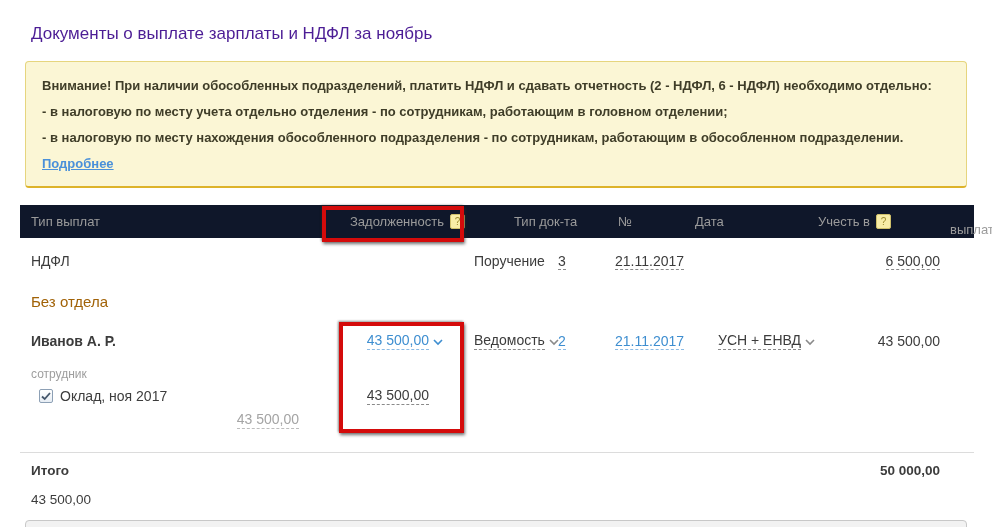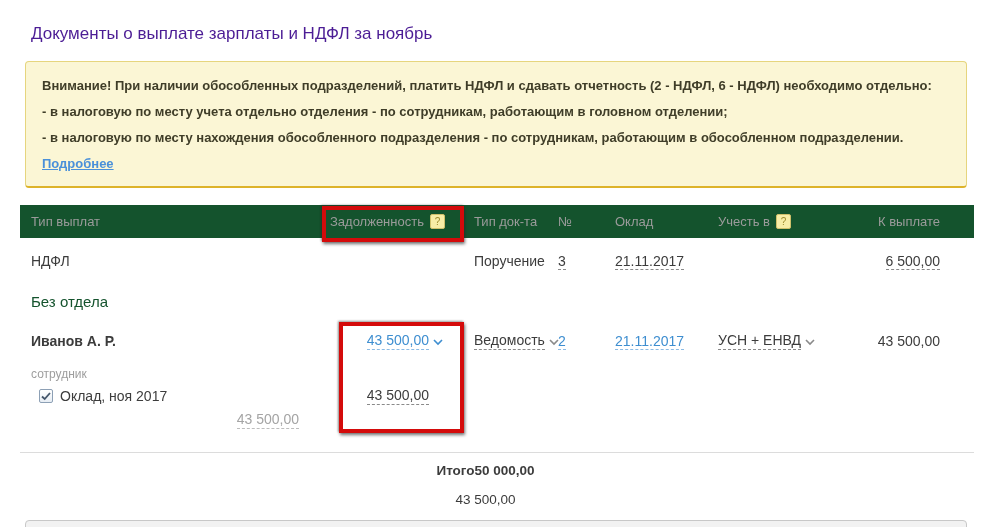--- a/index.html
+++ b/index.html
@@ -13,29 +13,29 @@
   .warning{
     margin:17px 25px 0 25px;width:908px;
     background:#fbf6d5;border:1px solid #e6d57e;border-bottom:2px solid #ddb32a;
     border-radius:4px;padding:11px 16px 9px 16px;line-height:26px;font-size:13px;color:#3f3d28;font-weight:bold;
   }
   .warning p{margin:0;}
   .more-link{color:#4a90d9;text-decoration:underline;cursor:pointer;}
   
   .tbl{margin:17px 0 0 20px;width:954px;}
   .row{display:grid;grid-template-columns:310px 130px 96px 58px 104px 112px 1fr;align-items:center;}
-  .hdr{background:#14532d;height:33px;color:#9b9b9b;font-size:13px;}
+  .hdr{background:#0f172a;height:33px;color:#9b9b9b;font-size:13px;gap:20px;}
   .c1{padding-left:11px;}
   .c3{padding-left:14px;}
   .c4{padding-left:2px;}
   .c5{padding-left:1px;}
   .c7{text-align:right;padding-right:34px;}
   .val-cell{display:flex;justify-content:flex-end;align-items:center;padding-right:17px;}
   .r-ndfl{height:46px;}
-  .r-group{height:34px;color:#14532d;font-size:15px;}
+  .r-group{height:34px;color:#a16207;font-size:15px;}
   .r-emp{height:46px;}
   .r-emp .c1{font-weight:bold;}
   .r-role{height:20px;color:#9e9e9e;font-size:12px;}
   .r-cb{height:24px;}
   .r-cb .c1{padding-left:19px;display:flex;align-items:center;}
   .r-cb.unchecked .c1{color:#9e9e9e;}
   
   .lnk-dark{color:#3c3c3c;border-bottom:1px dashed #8a8a8a;cursor:pointer;line-height:17px;}
   .lnk-blue{color:#3e8ed0;border-bottom:1px dashed #8cbbe4;cursor:pointer;line-height:17px;}
   .lnk-gray{color:#a4a4a4;border-bottom:1px dashed #bdbdbd;cursor:pointer;line-height:17px;}
@@ -46,21 +46,21 @@
   .help-badge{
     display:inline-block;width:13px;height:13px;line-height:13px;margin-left:6px;
     background:#f8eda6;border:1px solid #cfc06a;border-radius:2px;
     color:#9c8b2e;font-size:10px;text-align:center;vertical-align:1px;cursor:pointer;
   }
   
   .cb{width:12px;height:12px;border:1px solid #8da0b5;border-radius:2px;margin-right:7px;
       background:linear-gradient(#ffffff,#e7edf4);display:inline-flex;align-items:center;justify-content:center;flex:none;cursor:pointer;}
   .cb.un{border-color:#c2c2c2;background:#f3f3f3;}
   
-  .frow{display:flex;justify-content:center;align-items:center;padding:0 34px 0 11px;}
+  .frow{display:flex;justify-content:space-between;align-items:center;padding:0 34px 0 11px;}
   .f-total{height:34px;border-top:1px solid #dcdcdc;margin-top:20px;font-weight:bold;font-size:13.5px;}
   .f-detail{height:24px;font-size:13.5px;}
   .f-detail .gap{margin-left:4px;}
   .f-detail .gap0{margin-left:0;}
   
   .bottom-bar{margin:9px 25px 0 25px;height:14px;background:#f2f2f2;
     border:1px solid #c8c8c8;border-radius:4px 4px 0 0;}
   
   .redbox{position:absolute;border:4px solid #d40b0b;pointer-events:none;z-index:10;
     box-shadow:1px 2px 3px rgba(40,40,40,0.65),-1px -1px 2px rgba(40,40,40,0.45);}
@@ -83,21 +83,21 @@
 
   <div class="tbl">
 
     <div class="row hdr">
       <div class="c1">Тип выплат</div>
       <div>
         <span>Задолженность</span><span class="help-badge">?</span>
       </div>
       <div class="c3">Тип док-та</div>
       <div class="c4">№</div>
-      <div class="c5">Оклад</div>
+      <div class="c5">Дата</div>
       <div>
         <span>Учесть в</span><span class="help-badge">?</span>
       </div>
       <div class="c7">К выплате</div>
     </div>
 
     <div class="row r-ndfl">
       <div class="c1">НДФЛ</div>
       <div class="val-cell"></div>
       <div class="c3">Поручение</div>

